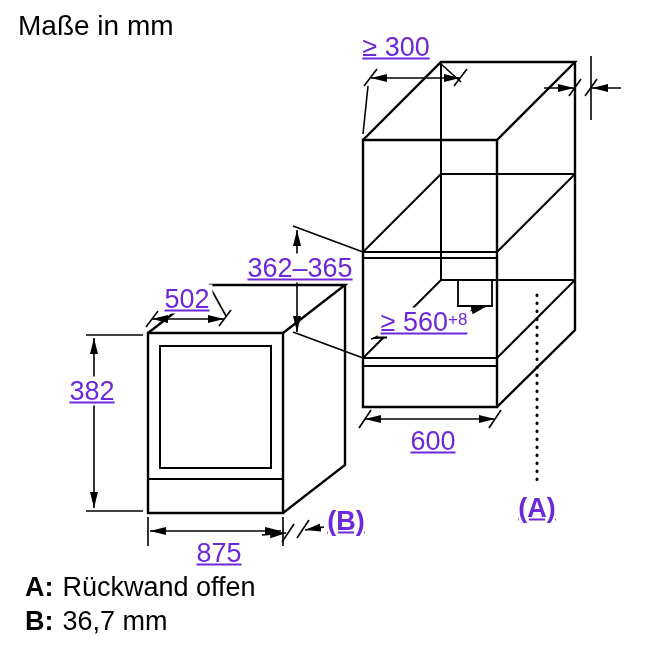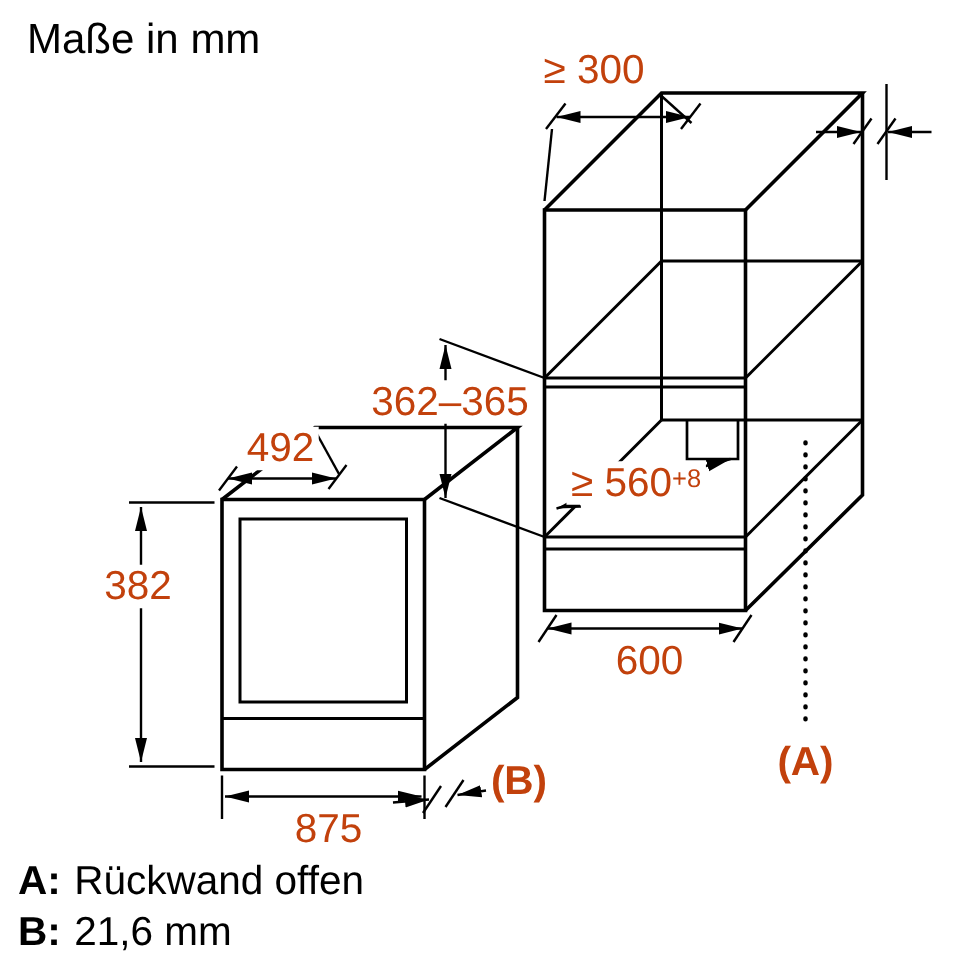--- a/index.html
+++ b/index.html
@@ -3,26 +3,26 @@
 <meta charset="utf-8">
 <style>
   html,body{margin:0;padding:0;background:#fff}
   .canvas{
     position:relative;width:650px;height:650px;background:#ffffff;
     font-family:"Liberation Sans",sans-serif;color:#000;overflow:hidden;border-radius:10px;
   }
   .canvas svg{position:absolute;left:0;top:0}
   .lbl{
     position:absolute;transform:translate(-50%,-50%);
-    font-size:27px;line-height:1;white-space:nowrap;color:#c2410c;
+    font-size:27px;line-height:1;white-space:nowrap;color:#6d28d9;text-decoration:underline;
   }
   .bg{background:#fff;padding:1px 3px}
   .bold{font-weight:bold}
   .title{position:absolute;left:18px;top:10px;font-size:28px;white-space:nowrap}
-  .legend{position:absolute;left:12px;top:570px;font-size:27px;line-height:34px}
+  .legend{position:absolute;left:25px;top:570px;font-size:27px;line-height:34px}
   .legend .key{font-weight:bold;margin-right:9px}
   sup.tol{font-size:17px;vertical-align:6px}
 </style>
 </head>
 <body>
 
 <div class="canvas">
 
   <svg width="650" height="650" viewBox="0 0 650 650">
     <defs>
@@ -119,33 +119,33 @@
 
     <g stroke="#000" fill="none" stroke-width="1.6">
       <path d="M359,428 L371,410"></path>
       <path d="M489,428 L501,410"></path>
       <path d="M365,419 H495" marker-start="url(#ah)" marker-end="url(#ah)"></path>
     </g>
   </svg>
 
   <div class="title">Maße in mm</div>
 
-  <span class="lbl bg" style="left:187px;top:299px">492</span>
+  <span class="lbl bg" style="left:187px;top:299px">502</span>
   <span class="lbl bg" style="left:92px;top:391px">382</span>
   <span class="lbl" style="left:219px;top:553px">875</span>
   <span class="lbl bold" style="left:346px;top:521px">(B)</span>
 
   <span class="lbl bg" style="left:396px;top:47px">≥ 300</span>
   <span class="lbl bg" style="left:300px;top:268px">362–365</span>
   <span class="lbl bg" style="left:424px;top:322px"><span>≥ 560</span><sup class="tol">+8</sup></span>
   <span class="lbl" style="left:433px;top:441px">600</span>
   <span class="lbl bold" style="left:537px;top:508px">(A)</span>
 
   <div class="legend">
     <div>
       <span class="key">A:</span><span>Rückwand offen</span>
     </div>
     <div>
-      <span class="key">B:</span><span>21,6 mm</span>
+      <span class="key">B:</span><span>36,7 mm</span>
     </div>
   </div>
 
 </div>
 
 </body></html>

